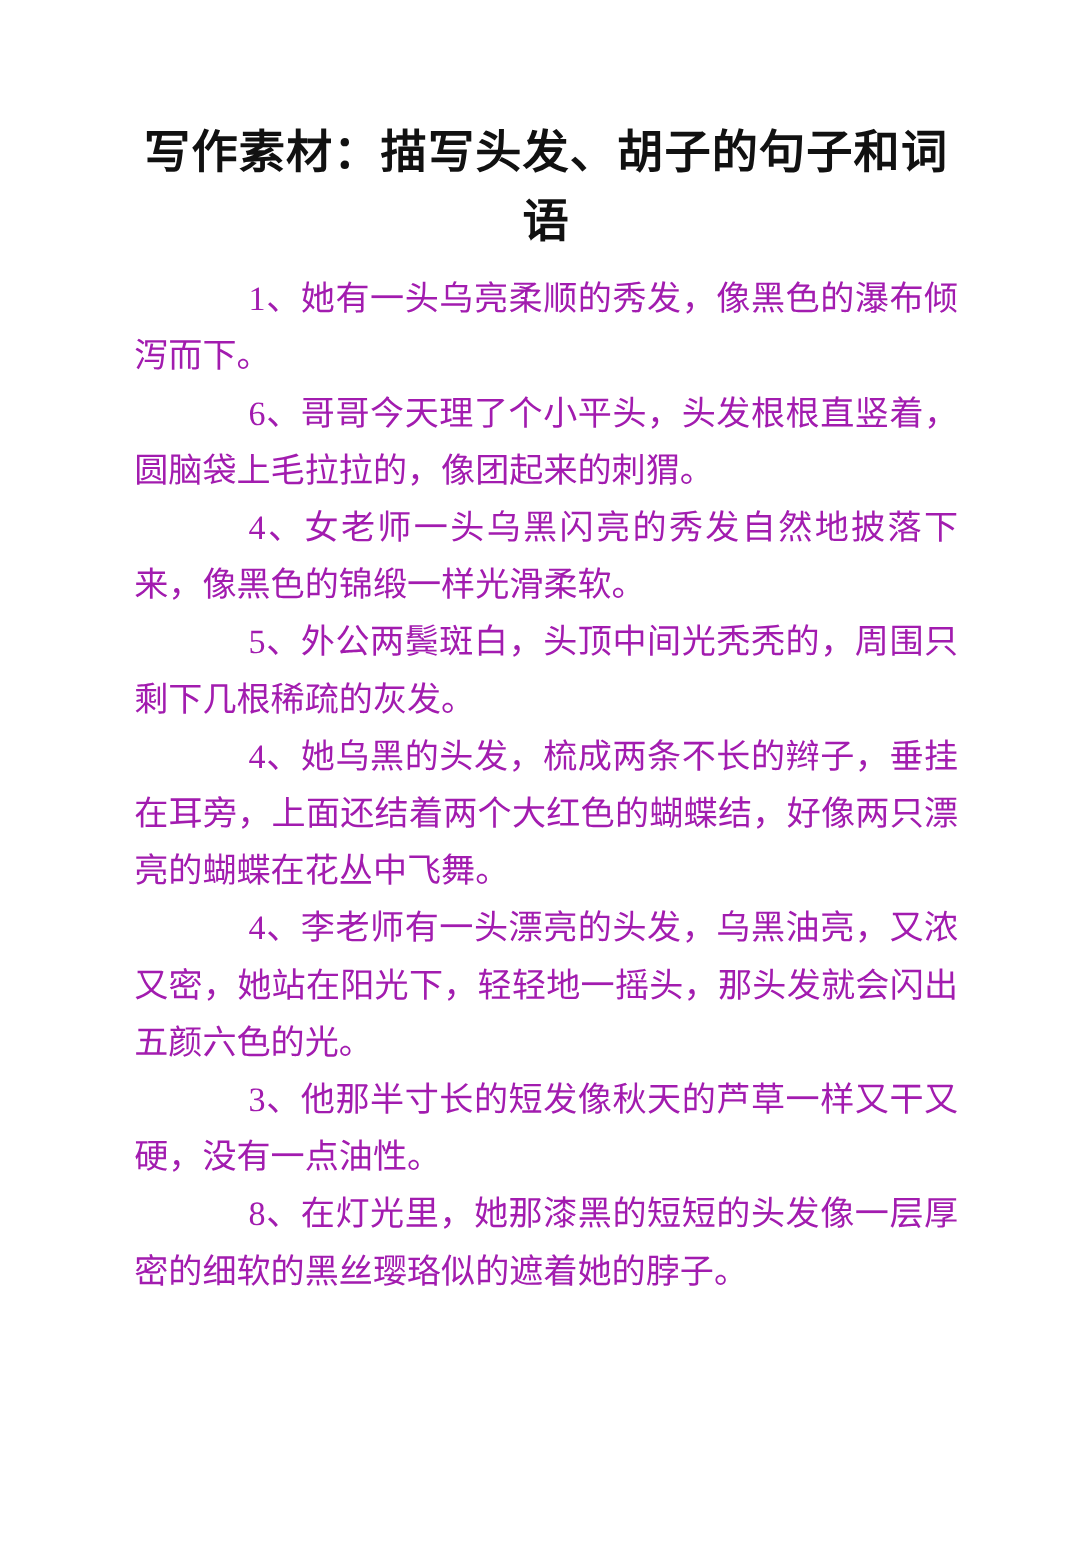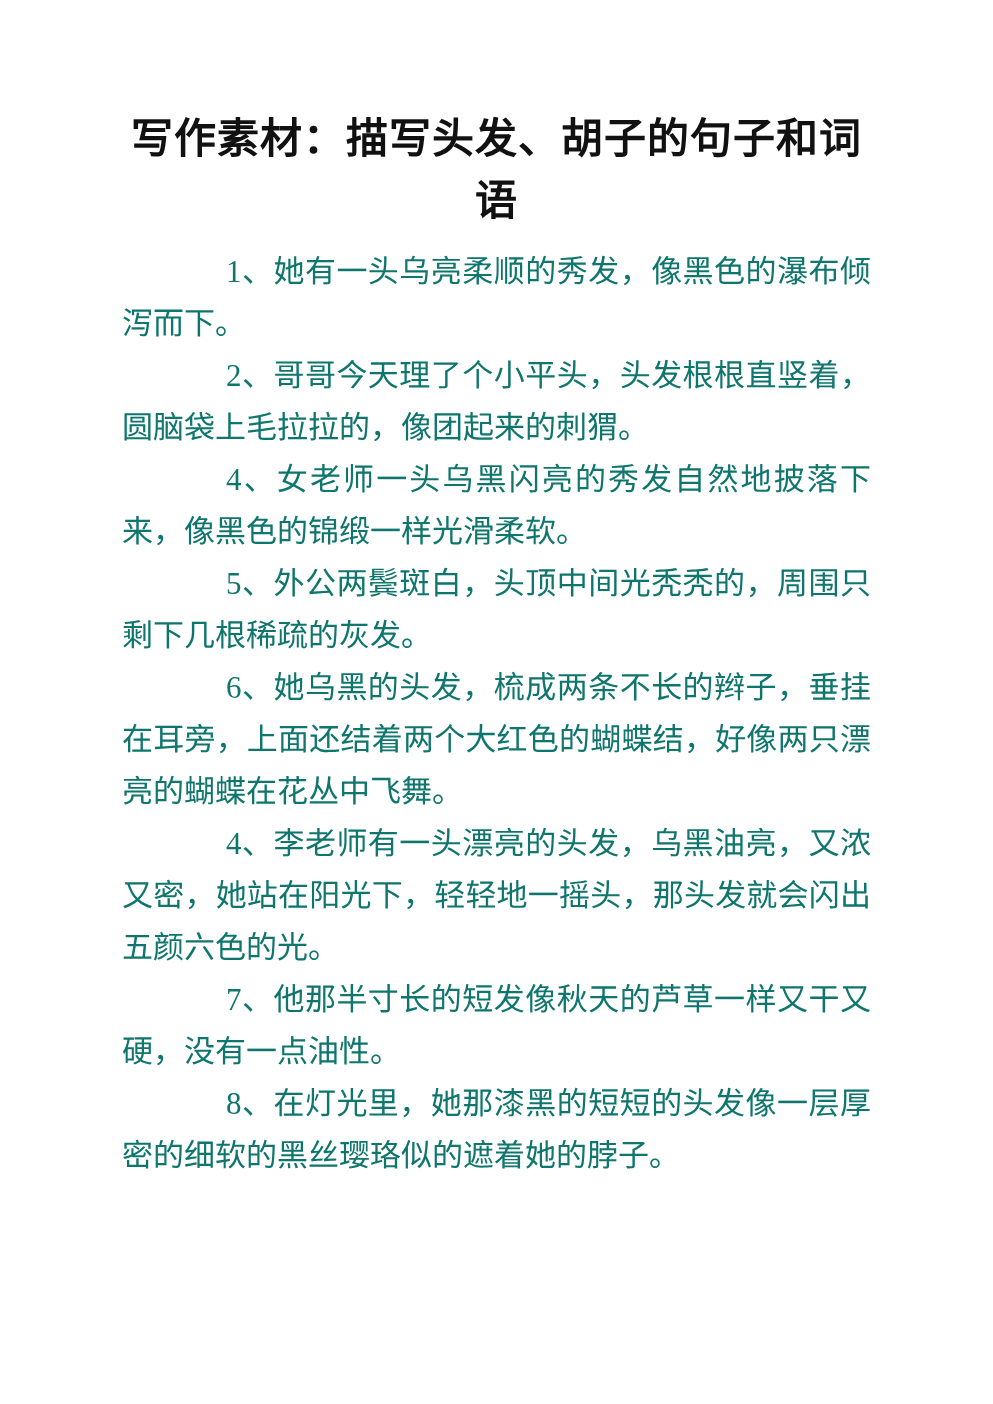--- a/index.html
+++ b/index.html
@@ -33,32 +33,32 @@
   }
   .doc-body {
     font-size: 31px;
     line-height: 52px;
   }
   .doc-body p {
     margin: 0;
     text-align: justify;
     text-justify: inter-character;
     text-indent: 104px;
-    color: #0f766e;
+    color: #a21caf;
   }
 </style>
 </head>
 <body>
 
 <div class="page">
   <h1 class="doc-title">写作素材：描写头发、胡子的句子和词语</h1>
 
   <div class="doc-body">
     <p>1、她有一头乌亮柔顺的秀发，像黑色的瀑布倾泻而下。</p>
-    <p>2、哥哥今天理了个小平头，头发根根直竖着，圆脑袋上毛拉拉的，像团起来的刺猬。</p>
+    <p>6、哥哥今天理了个小平头，头发根根直竖着，圆脑袋上毛拉拉的，像团起来的刺猬。</p>
     <p>4、女老师一头乌黑闪亮的秀发自然地披落下来，像黑色的锦缎一样光滑柔软。</p>
     <p>5、外公两鬓斑白，头顶中间光秃秃的，周围只剩下几根稀疏的灰发。</p>
-    <p>6、她乌黑的头发，梳成两条不长的辫子，垂挂在耳旁，上面还结着两个大红色的蝴蝶结，好像两只漂亮的蝴蝶在花丛中飞舞。</p>
+    <p>4、她乌黑的头发，梳成两条不长的辫子，垂挂在耳旁，上面还结着两个大红色的蝴蝶结，好像两只漂亮的蝴蝶在花丛中飞舞。</p>
     <p>4、李老师有一头漂亮的头发，乌黑油亮，又浓又密，她站在阳光下，轻轻地一摇头，那头发就会闪出五颜六色的光。</p>
-    <p>7、他那半寸长的短发像秋天的芦草一样又干又硬，没有一点油性。</p>
+    <p>3、他那半寸长的短发像秋天的芦草一样又干又硬，没有一点油性。</p>
     <p>8、在灯光里，她那漆黑的短短的头发像一层厚密的细软的黑丝璎珞似的遮着她的脖子。</p>
   </div>
 </div>
 
 </body></html>

